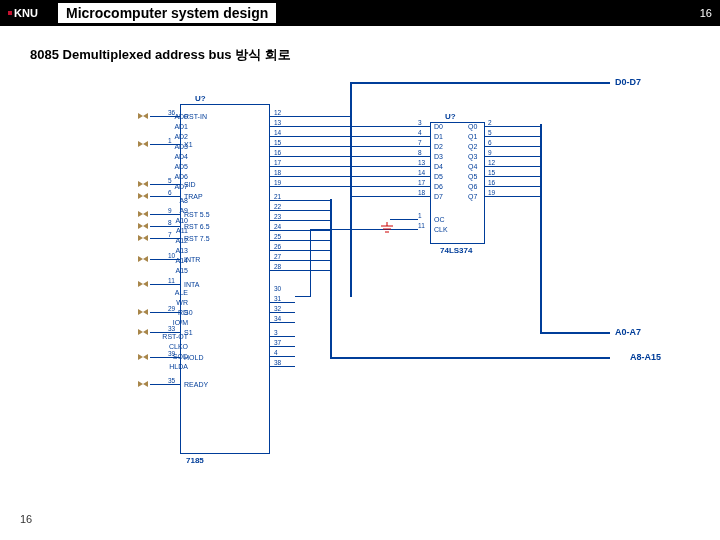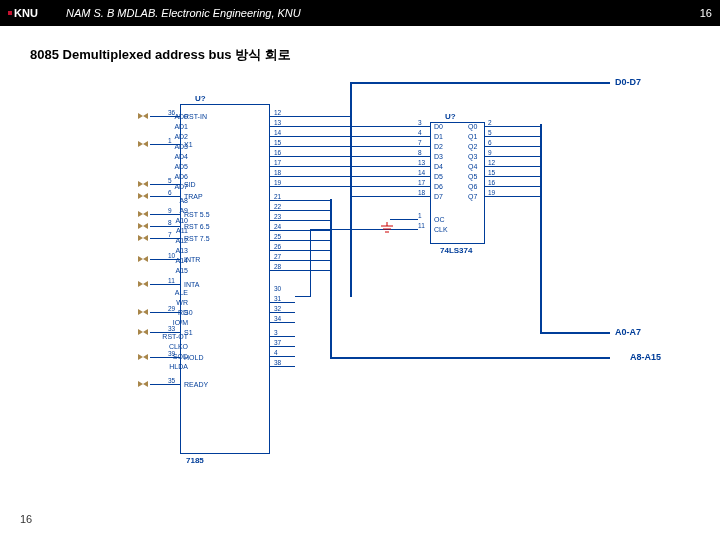--- a/index.html
+++ b/index.html
@@ -31,21 +31,21 @@
 .bottom-page{position:absolute;left:20px;bottom:15px;font-size:11px;color:#333}
 </style>
 </head>
 <body>
 
 <div class="header">
   <div class="logo">
       <span class="logo-dot"></span>
       <span>KNU</span>
     </div>
-  <div class="subtitle">NAM S. B MDLAB. Electronic Engineering, KNU</div>
+  <div class="title">Microcomputer system design</div>
   <div class="pagenum">16</div>
 </div>
 
 <div class="content">
   <div class="section-title">8085 Demultiplexed address bus 방식 회로</div>
 
   <div class="diagram">
 
     <div class="chip chip-main"></div>
     <div class="chip-name" style="left:145px;top:20px">U?</div>

